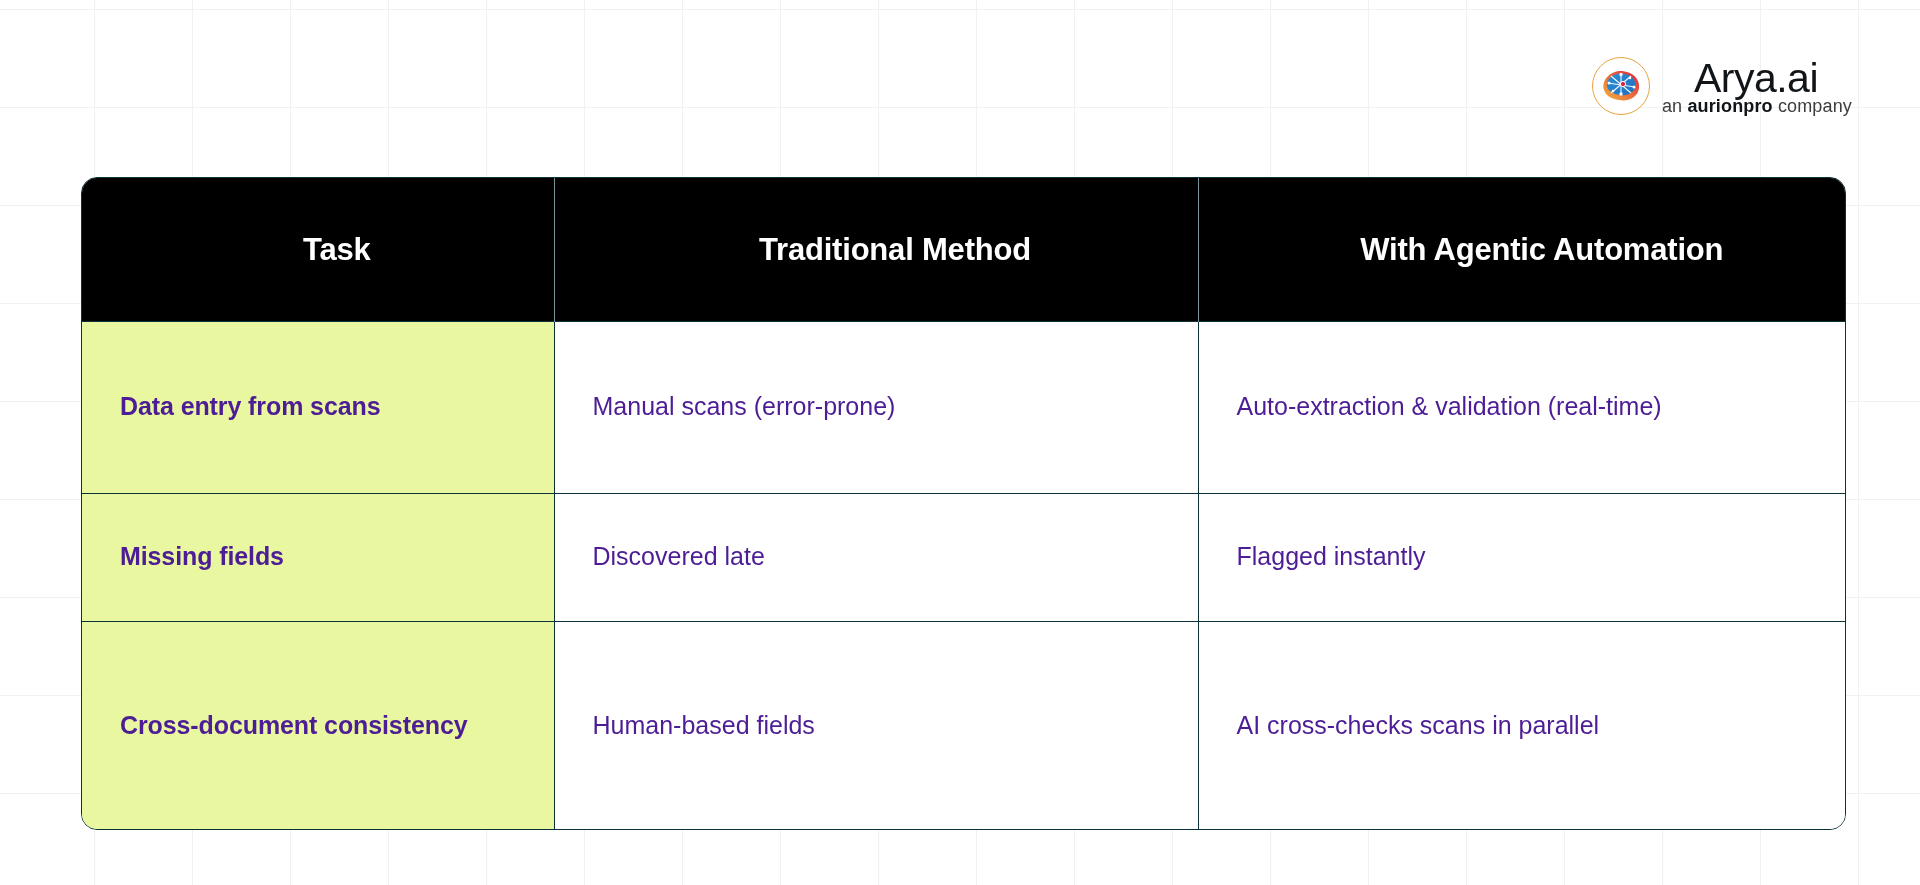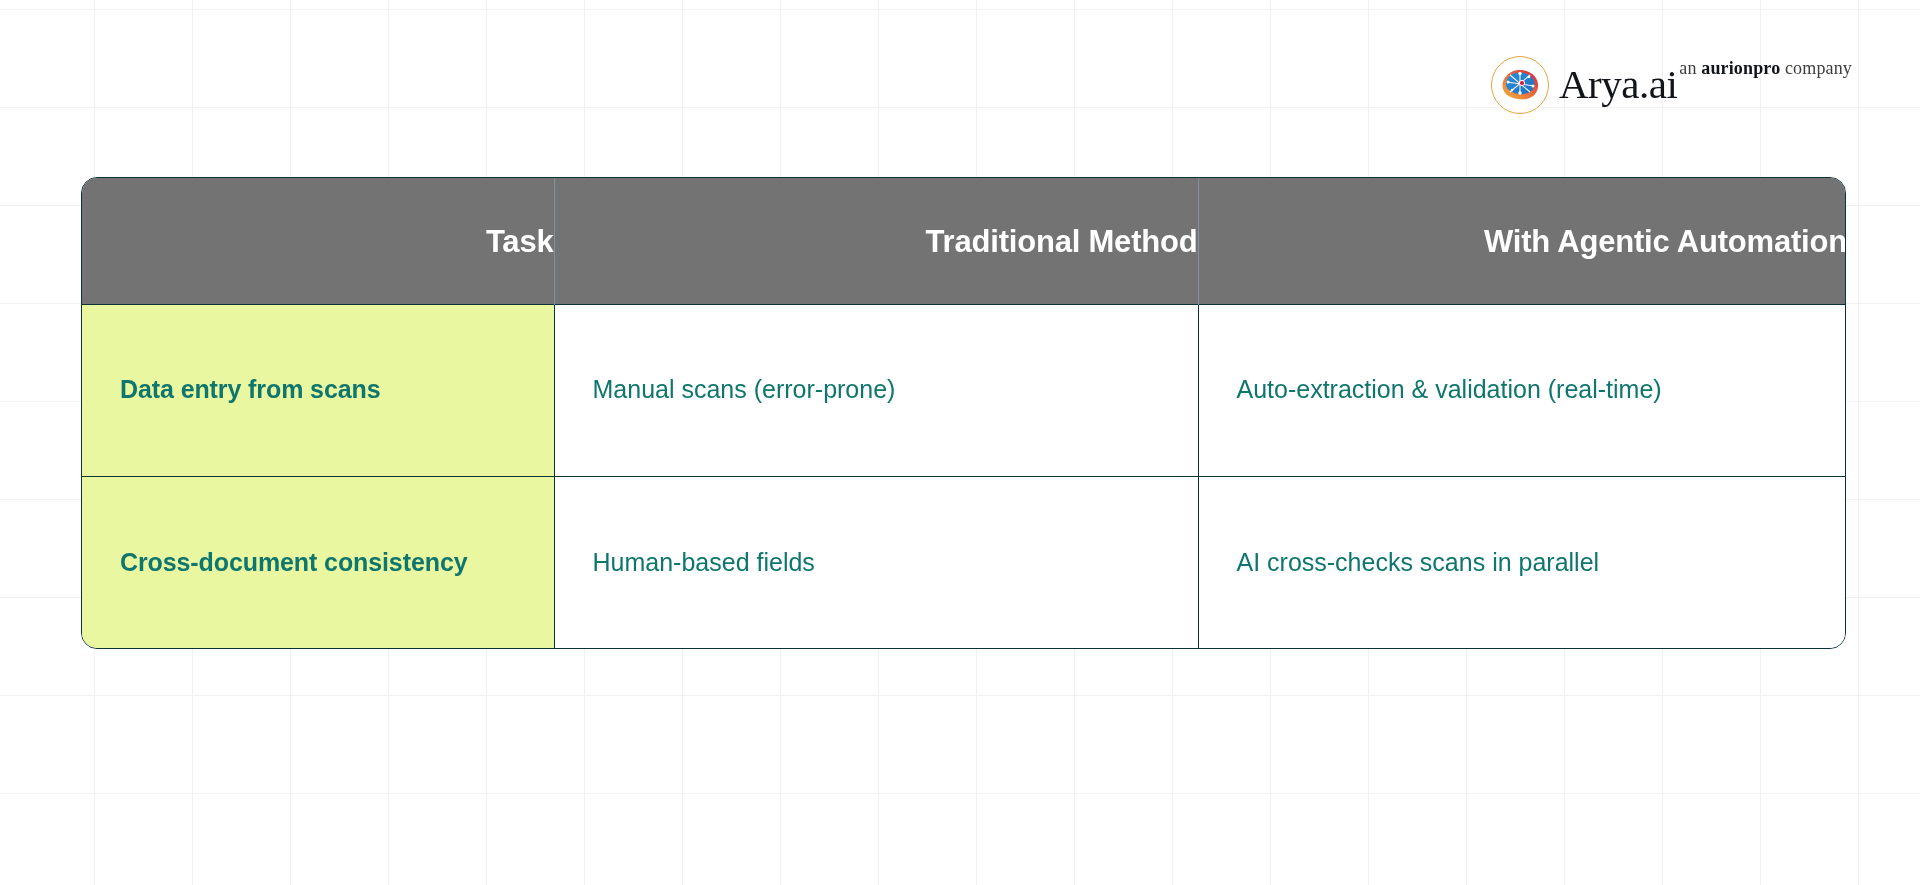--- a/index.html
+++ b/index.html
@@ -39,24 +39,23 @@
     border: 1.6px solid #E8A33D;
     display: flex;
     align-items: center;
     justify-content: center;
     background: #ffffff;
   }
   .brand-mark svg { display: block; }
 
   .brand-text {
     display: flex;
-    flex-direction: row;
-    align-items: flex-start;
+    flex-direction: column;
+    align-items: center;
     padding-bottom: 2px;
-    font-family: Liberation Serif, serif;
   }
   .brand-name {
     font-size: 41px;
     line-height: 44px;
     letter-spacing: -0.5px;
     color: #111418;
     font-weight: 400;
   }
   .brand-tagline {
     font-size: 18px;
@@ -85,55 +84,55 @@
     width: 100%;
     border-collapse: collapse;
     table-layout: fixed;
   }
 
   table.cmp col.c1 { width: 472px; }
   table.cmp col.c2 { width: 644px; }
   table.cmp col.c3 { width: 649px; }
 
   thead th {
-    background: #737373;
+    background: #000000;
     color: #ffffff;
-    text-align: right;
+    text-align: center;
     font-size: 31px;
     font-weight: 700;
     letter-spacing: -0.2px;
     padding: 36px 0 34px 38px;
-    height: 126px;
+    height: 143px;
     vertical-align: middle;
     border-right: 1px solid #7b9499;
   }
   thead th:last-child { border-right: none; }
 
   tbody td {
     font-size: 25px;
     line-height: 1.58;
-    color: #0f766e;
+    color: #4c1d95;
     vertical-align: middle;
     padding: 30px 34px 30px 38px;
     border-top: 1px solid #0b3239;
     border-right: 1px solid #0b3239;
     background: #ffffff;
   }
   tbody td:last-child { border-right: none; }
 
   tbody td.task-cell {
     background: #e9f7a1;
     font-weight: 700;
     font-size: 25px;
     letter-spacing: -0.1px;
   }
 
   tbody tr.r1 td { height: 172px; }
   tbody tr.r2 td { height: 128px; }
-  tbody tr.r3 td { height: 172px; }
+  tbody tr.r3 td { height: 208px; }
 </style>
 </head>
 <body>
 
 <div class="brand">
   <div class="brand-mark">
     <svg width="44" height="40" viewBox="0 0 44 40" aria-hidden="true">
       <defs>
         <linearGradient id="g-warm" x1="0" y1="1" x2="1" y2="0">
           <stop offset="0%" stop-color="#F2B33C"></stop>
@@ -183,20 +182,25 @@
         <th>Traditional Method</th>
         <th>With Agentic Automation</th>
       </tr>
     </thead>
     <tbody>
       <tr class="r1">
         <td class="task-cell">Data entry from scans</td>
         <td>Manual scans (error-prone)</td>
         <td>Auto-extraction &amp; validation (real-time)</td>
       </tr>
+      <tr class="r2">
+        <td class="task-cell">Missing fields</td>
+        <td>Discovered late</td>
+        <td>Flagged instantly</td>
+      </tr>
       <tr class="r3">
         <td class="task-cell">Cross-document consistency</td>
         <td>Human-based fields</td>
         <td>AI cross-checks scans in parallel</td>
       </tr>
     </tbody>
   </table>
 </div>
 
 </body></html>

